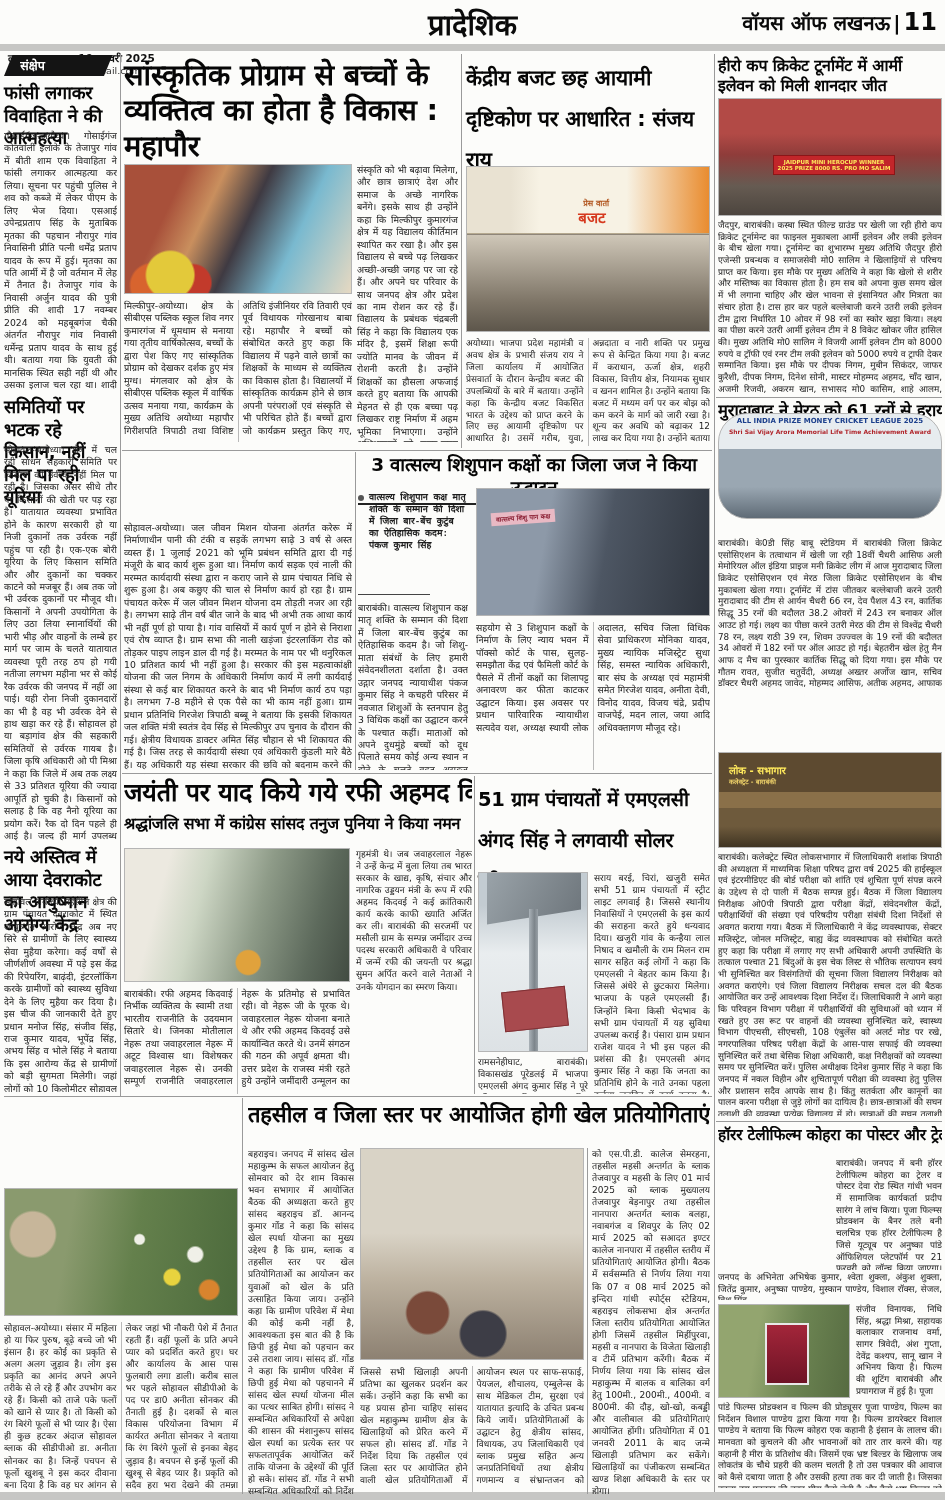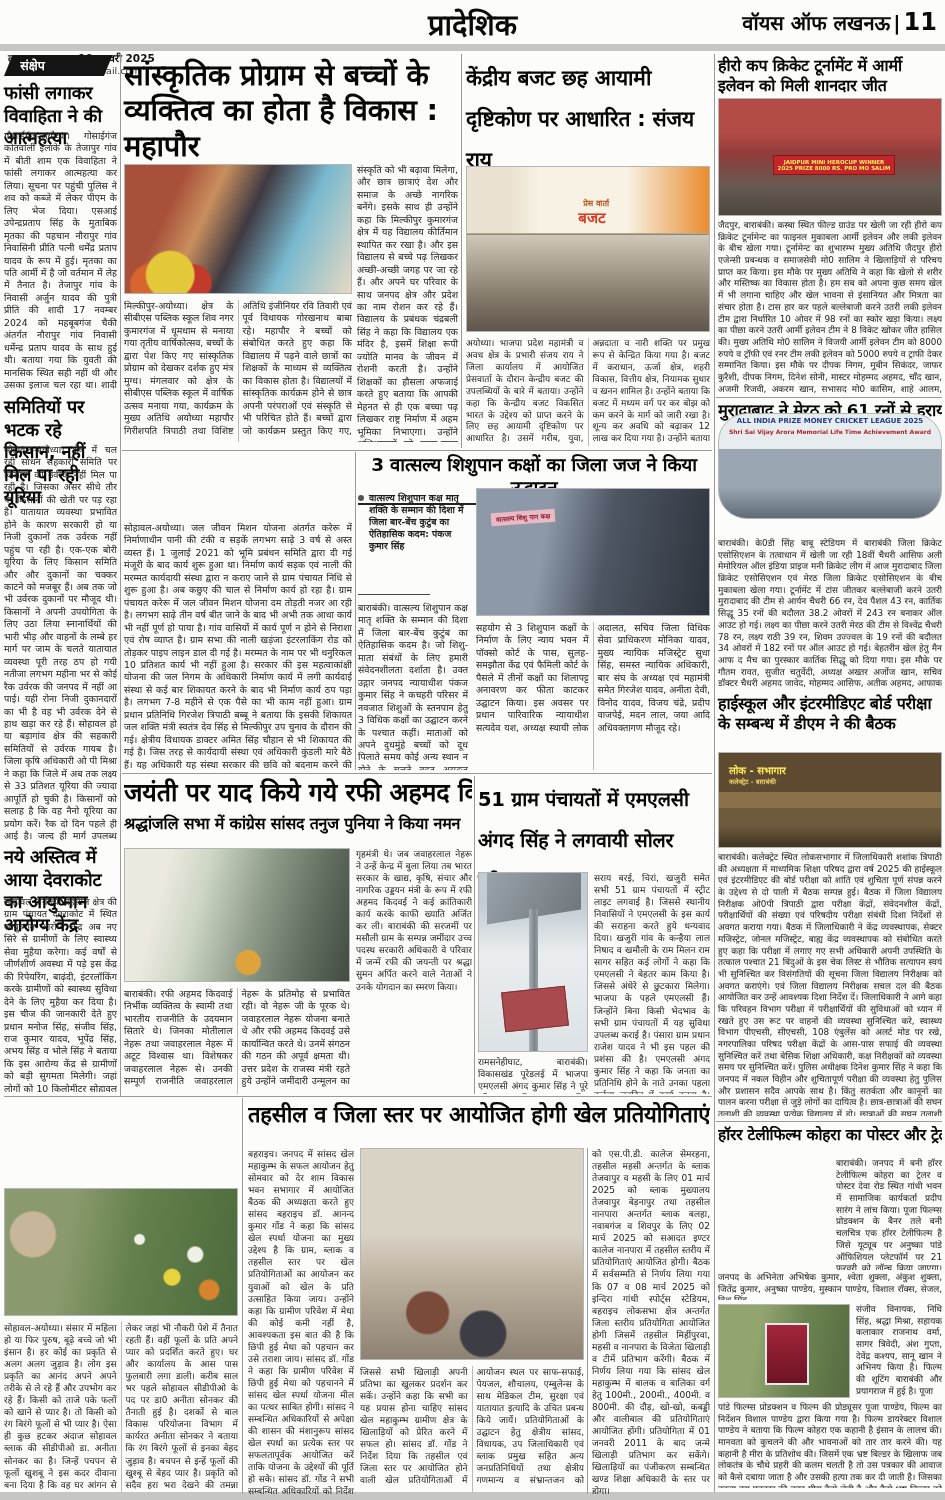--- a/index.html
+++ b/index.html
@@ -87,21 +87,21 @@
       <div style="position:absolute;left:46%;top:8px;color:#d63a1f;font-weight:bold;font-size:15px;margin-top:32px;">बजट</div>
       <div style="position:absolute;left:48%;top:30px;color:#b0541d;font-weight:bold;font-size:8px;">प्रेस वार्ता</div>
     </div>
     <div style="position:absolute;left:0;bottom:0;right:0;height:96px;background:linear-gradient(#cfc7b8,#7d7466 70%,#5d564b);"></div>
   </div>
   <div class="abs body-text cols2" style="left:466px;top:338px;width:244px;height:108px;font-size:8.9px;">अयोध्या। भाजपा प्रदेश महामंत्री व अवध क्षेत्र के प्रभारी संजय राय ने जिला कार्यालय में आयोजित प्रेसवार्ता के दौरान केन्द्रीय बजट की उपलब्धियों के बारे में बताया। उन्होंने कहा कि केन्द्रीय बजट विकसित भारत के उद्देश्य को प्राप्त करने के लिए छह आयामी दृष्टिकोण पर आधारित है। उसमें गरीब, युवा, अन्नदाता व नारी शक्ति पर प्रमुख रूप से केन्द्रित किया गया है। बजट में कराधान, ऊर्जा क्षेत्र, शहरी विकास, वित्तीय क्षेत्र, नियामक सुधार व खनन शामिल है। उन्होंने बताया कि बजट में मध्यम वर्ग पर कर बोझ को कम करने के मार्ग को जारी रखा है। शून्य कर अवधि को बढ़ाकर 12 लाख कर दिया गया है। उन्होंने बताया कि अन्नदाता की वृद्धि को ध्यान में रखते हुए केन्द्रीय बजट में प्रधानमंत्री धन धान्य कृषि योजना की घोषणा की गई है। इस योजना के पहले चरण में राज्यों के सहयोग से 100 कम उत्पादकता और कम बीमा कवरेज वाले कृषि जिलों को प्राथमिकता दी जाएगी। इसमें कृषि उपज भंडारण बढ़ाने, फसल विविधीकरण और टिकाऊ कृषि पद्धतियों को अपनाने में मदद करेगी। इससे 1.7 करोड़ से अधिक अन्नदाताओं को लाभ मिलेगा।</div>
 
   <div class="abs body-text" style="left:124px;top:522px;width:228px;height:248px;">सोहावल-अयोध्या। जल जीवन मिशन योजना अंतर्गत करेरू में निर्माणाधीन पानी की टंकी व सड़कें लगभग साढ़े 3 वर्ष से अस्त व्यस्त हैं। 1 जुलाई 2021 को भूमि प्रबंधन समिति द्वारा दी गई मंजूरी के बाद कार्य शुरू हुआ था। निर्माण कार्य सड़क एवं नाली की मरम्मत कार्यदायी संस्था द्वारा न कराए जाने से ग्राम पंचायत निधि से शुरू हुआ है। अब कछुए की चाल से निर्माण कार्य हो रहा है। ग्राम पंचायत करेरू में जल जीवन मिशन योजना दम तोड़ती नजर आ रही है। लगभग साढ़े तीन वर्ष बीत जाने के बाद भी अभी तक आधा कार्य भी नहीं पूर्ण हो पाया है। गांव वासियों में कार्य पूर्ण न होने से निराशा एवं रोष व्याप्त है। ग्राम सभा की नाली खड़ंजा इंटरलाकिंग रोड को तोड़कर पाइप लाइन डाल दी गई है। मरम्मत के नाम पर भी धनुरिकल 10 प्रतिशत कार्य भी नहीं हुआ है। सरकार की इस महत्वाकांक्षी योजना की जल निगम के अधिकारी निर्माण कार्य में लगी कार्यदाई संस्था से कई बार शिकायत करने के बाद भी निर्माण कार्य ठप पड़ा है। लगभग 7-8 महीने से एक पैसे का भी काम नहीं हुआ। ग्राम प्रधान प्रतिनिधि गिरजेश त्रिपाठी बब्बू ने बताया कि इसकी शिकायत जल शक्ति मंत्री स्वतंत्र देव सिंह से मिल्कीपुर उप चुनाव के दौरान की गई। क्षेत्रीय विधायक डाक्टर अमित सिंह चौहान से भी शिकायत की गई है। जिस तरह से कार्यदायी संस्था एवं अधिकारी कुंडली मारे बैठे हैं। यह अधिकारी यह संस्था सरकार की छवि को बदनाम करने की कोशिश कर रहे हैं। यह होने नहीं दिया जावेगा करेरू गांव के अंदर जाने वाली मुख्य सड़क को इतना खराब कर दिया कि गांव वासियों की लगातार मांग एवं समस्या को देखते हुए लगभग डेढ़ सौ मीटर इंटरलाकिंग सड़क एवं नाली निर्माण कार्य ग्राम पंचायत निधि से कराना पड़ रहा है।</div>
 
   <div class="abs headline" style="left:358px;top:454px;width:352px;font-size:18.5px;text-align:center;border-bottom:2px solid #222;padding-bottom:4px;">3 वात्सल्य शिशुपान कक्षों का जिला जज ने किया उद्घाटन</div>
-  <div class="abs" style="left:358px;top:492px;width:110px;">
+  <div class="abs" style="left:358px;top:492px;width:110px;font-family:Liberation Mono, monospace;">
     <div class="bullet-item">
       <div class="bullet-dot"></div>
       <div class="bullet-txt">वात्सल्य शिशुपान कक्ष मातृ शक्ति के सम्मान की दिशा में जिला बार-बेंच कुटुंब का ऐतिहासिक कदम: पंकज कुमार सिंह</div>
     </div>
   </div>
   <div class="hrule" style="left:358px;top:594px;width:72px;background:#444;"></div>
   <div class="abs body-text" style="left:358px;top:602px;width:110px;height:168px;">बाराबंकी। वात्सल्य शिशुपान कक्ष मातृ शक्ति के सम्मान की दिशा में जिला बार-बेंच कुटुंब का ऐतिहासिक कदम है। जो शिशु-माता संबंधों के लिए हमारी संवेदनशीलता दर्शाता है। उक्त उद्गार जनपद न्यायाधीश पंकज कुमार सिंह ने कचहरी परिसर में नवजात शिशुओं के स्तनपान हेतु 3 विधिक कक्षों का उद्घाटन करने के पश्चात कहीं। माताओं को अपने दुधमुंहे बच्चों को दूध पिलाते समय कोई अन्य स्थान न होने के चलते वहुत असहज स्थिति का सामना करना पड़ता था।</div>
   <div class="photo" style="left:476px;top:488px;width:234px;height:128px;
        background:linear-gradient(100deg,#8d99a8 0 30%,#4d5663 55%,#2e343d 100%);">
     <div style="position:absolute;left:14px;top:22px;background:#e9b9c4;color:#8a1f33;font-size:6.5px;font-weight:bold;padding:2px 5px;transform:rotate(-4deg);">वात्सल्य शिशु पान कक्ष</div>
@@ -153,21 +153,20 @@
   </div>
   <div class="abs body-sm" style="left:718px;top:220px;width:224px;height:174px;">जैदपुर, बाराबंकी। कस्बा स्थित फील्ड ग्राउंड पर खेली जा रही हीरो कप क्रिकेट टूर्नामेन्ट का फाइनल मुकाबला आर्मी इलेवन और लकी इलेवन के बीच खेला गया। टूर्नामेन्ट का शुभारम्भ मुख्य अतिथि जैदपुर हीरो एजेन्सी प्रबन्धक व समाजसेवी मो0 सालिम ने खिलाड़ियों से परिचय प्राप्त कर किया। इस मौके पर मुख्य अतिथि ने कहा कि खेलो से शरीर और मस्तिष्क का विकास होता है। हम सब को अपना कुछ समय खेल में भी लगाना चाहिए और खेल भावना से इंसानियत और मित्रता का संचार होता है। टास हार कर पहले बल्लेबाजी करने उतरी लकी इलेवन टीम द्वारा निर्धारित 10 ओवर में 98 रनों का स्कोर खड़ा किया। लक्ष्य का पीछा करने उतरी आर्मी इलेवन टीम ने 8 विकेट खोकर जीत हासिल की। मुख्य अतिथि मो0 सालिम ने विजयी आर्मी इलेवन टीम को 8000 रुपये व ट्रॉफी एवं रनर टीम लकी इलेवन को 5000 रुपये व ट्राफी देकर सम्मानित किया। इस मौके पर दीपक निगम, मुबीन सिकंदर, जाफर कुरैशी, दीपक निगम, दिनेश सोनी, मास्टर मोहम्मद अहमद, चाँद खान, अजमी रिजवी, अकरम खान, सभासद मो0 कासिम, शाहे आलम, मो0सलमान, मो0दानिश खान, कुट्टन खान, चब्लू खान आदि मौजूद रहे।</div>
 
   <div class="abs headline" style="left:718px;top:401px;width:224px;font-size:16.5px;white-space:nowrap;overflow:hidden;">मुरादाबाद ने मेरठ को 61 रनों से हराया</div>
   <div class="photo" style="left:718px;top:413px;width:224px;height:106px;background:linear-gradient(#e7ecef 0 34%,#9aa7b2 34% 70%,#5f6b76 100%);border-radius:29px;">
     <div style="position:absolute;left:0;top:3px;right:0;text-align:center;color:#1c3f8c;font-weight:bold;font-size:7px;">ALL INDIA PRIZE MONEY CRICKET LEAGUE 2025</div>
     <div style="position:absolute;left:0;top:14px;right:0;text-align:center;color:#b0262c;font-weight:bold;font-size:6px;">Shri Sai Vijay Arora Memorial Life Time Achievement Award</div>
   </div>
   <div class="abs body-sm" style="left:718px;top:538px;width:224px;height:152px;">बाराबंकी। के0डी सिंह बाबू स्टेडियम में बाराबंकी जिला क्रिकेट एसोसिएशन के तत्वाधान में खेली जा रही 18वीं चैधरी आसिफ अली मेमोरियल ऑल इंडिया प्राइज मनी क्रिकेट लीग में आज मुरादाबाद जिला क्रिकेट एसोसिएशन एवं मेरठ जिला क्रिकेट एसोसिएशन के बीच मुकाबला खेला गया। टूर्नामेंट में टांस जीतकर बल्लेबाजी करने उतरी मुरादाबाद की टीम से आर्यन चैधरी 66 रन, देव पैशल 43 रन, कार्तिक सिद्धू 35 रनों की बदौलत 38.2 ओवरों में 243 रन बनाकर ऑल आउट हो गई। लक्ष्य का पीछा करने उतरी मेरठ की टीम से विश्वेंद्र चैधरी 78 रन, लक्ष्य राठी 39 रन, शिवम उज्ज्वल के 19 रनों की बदौलत 34 ओवरों में 182 रनों पर ऑल आउट हो गई। बेहतरीन खेल हेतु मैन आफ द मैच का पुरस्कार कार्तिक सिद्धू को दिया गया। इस मौके पर गौतम रावत, सुजीत चतुर्वेदी, अध्यक्ष अख्तर अर्जोज खान, सचिव डॉक्टर चैधरी अहमद जावेद, मोहम्मद आसिफ, अतीक अहमद, आफाक अली, तारिक जिलानी, वीरेंद्र यादव, अंकुर माधुर, सुजीत चतुर्वेदी, जतिन चैधरी मौजूद रहे।</div>
 
-  <div class="abs headline" style="left:718px;top:694px;width:224px;font-size:16px;">हाईस्कूल और इंटरमीडिएट बोर्ड परीक्षा के सम्बन्ध में डीएम ने की बैठक</div>
   <div class="photo" style="left:718px;top:752px;width:224px;height:96px;background:linear-gradient(#5d4a30 0 42%,#8a7049 42% 58%,#6e5a3c 58% 78%,#3f3422 100%);">
     <div class="banner-chip" style="left:10px;top:10px;font-size:10px;">लोक - सभागार</div>
     <div class="banner-chip" style="left:10px;top:24px;font-size:6.5px;color:#f0d36a;">कलेक्ट्रेट - बाराबंकी</div>
   </div>
   <div class="abs body-sm" style="left:718px;top:852px;width:224px;height:264px;">बाराबंकी। कलेक्ट्रेट स्थित लोकसभागार में जिलाधिकारी शशांक त्रिपाठी की अध्यक्षता में माध्यमिक शिक्षा परिषद द्वारा वर्ष 2025 की हाईस्कूल एवं इंटरमीडिएट की बोर्ड परीक्षा को शांति एवं शुचिता पूर्ण संपन्न करने के उद्देश्य से दो पाली में बैठक सम्पन्न हुई। बैठक में जिला विद्यालय निरीक्षक ओ0पी त्रिपाठी द्वारा परीक्षा केंद्रों, संवेदनशील केंद्रों, परीक्षार्थियों की संख्या एवं परिषदीय परीक्षा संबंधी दिशा निर्देशों से अवगत कराया गया। बैठक में जिलाधिकारी ने केंद्र व्यवस्थापक, सेक्टर मजिस्ट्रेट, जोनल मजिस्ट्रेट, बाह्य केंद्र व्यवस्थापक को संबोधित करते हुए कहा कि परीक्षा में लगाए गए सभी अधिकारी अपनी उपस्थिति के तत्काल पश्चात 21 बिंदुओं के इस चेक लिस्ट से भौतिक सत्यापन स्वयं भी सुनिश्चित कर विसंगतियों की सूचना जिला विद्यालय निरीक्षक को अवगत कराएंगे। एवं जिला विद्यालय निरीक्षक सचल दल की बैठक आयोजित कर उन्हें आवश्यक दिशा निर्देश दें। जिलाधिकारी ने आगे कहा कि परिवहन विभाग परीक्षा में परीक्षार्थियों की सुविधाओं को ध्यान में रखते हुए उस रूट पर वाहनों की व्यवस्था सुनिश्चित करे, स्वास्थ्य विभाग पीएचसी, सीएचसी, 108 एंबुलेंस को अलर्ट मोड पर रखे, नगरपालिका परिषद परीक्षा केंद्रों के आस-पास सफाई की व्यवस्था सुनिश्चित करें तथा बेसिक शिक्षा अधिकारी, कक्ष निरीक्षकों को व्यवस्था समय पर सुनिश्चित करें। पुलिस अधीक्षक दिनेश कुमार सिंह ने कहा कि जनपद में नकल विहीन और शुचितापूर्ण परीक्षा की व्यवस्था हेतु पुलिस और प्रशासन सदैव आपके साथ है। किंतु सतर्कता और कानूनों का पालन करना परीक्षा से जुड़े लोगों का दायित्व है। छात्र-छात्राओं की सघन तलाशी की व्यवस्था प्रत्येक विद्यालय में हो। छात्राओं की सघन तलाशी एक अलग कक्ष में की जाने तथा परीक्षार्थियों के सामान रखने हेतु मुख्य द्वार पर टोकन से जमा करने की व्यवस्था सभी केंद्र व्यवस्थापक सुनिश्चित करें।</div>
 
   <div class="abs headline" style="left:718px;top:1126px;width:224px;font-size:15.5px;white-space:nowrap;overflow:hidden;">हॉरर टेलीफिल्म कोहरा का पोस्टर और ट्रेलर लॉंच</div>
   <div class="abs body-sm" style="left:836px;top:1158px;width:106px;height:112px;">बाराबंकी। जनपद में बनी हॉरर टेलीफिल्म कोहरा का ट्रेलर व पोस्टर देवा रोड स्थित गांधी भवन में सामाजिक कार्यकर्ता प्रदीप सारंग ने लांच किया। पूजा फिल्म्स प्रोडक्शन के बैनर तले बनी चलचित्र एक हॉरर टेलीफिल्म है जिसे यूट्यूब पर अनुष्का पांडे ऑफिशियल प्लेटफॉर्म पर 21 फरवरी को लॉन्च किया जाएगा। इस फिल्म में</div>
   <div class="abs body-sm" style="left:718px;top:1272px;width:224px;height:28px;">जनपद के अभिनेता अभिषेक कुमार, श्वेता शुक्ला, अंकुश शुक्ला, जितेंद्र कुमार, अनुष्का पाण्डेय, मुस्कान पाण्डेय, विशाल रॉक्स, सेजल, विशु सिंह,</div>
   <div class="photo" style="left:718px;top:1304px;width:132px;height:94px;

